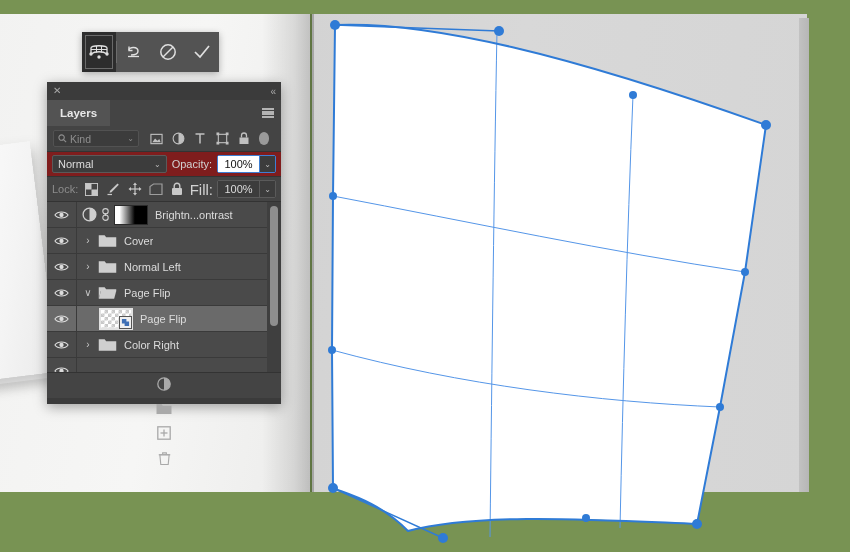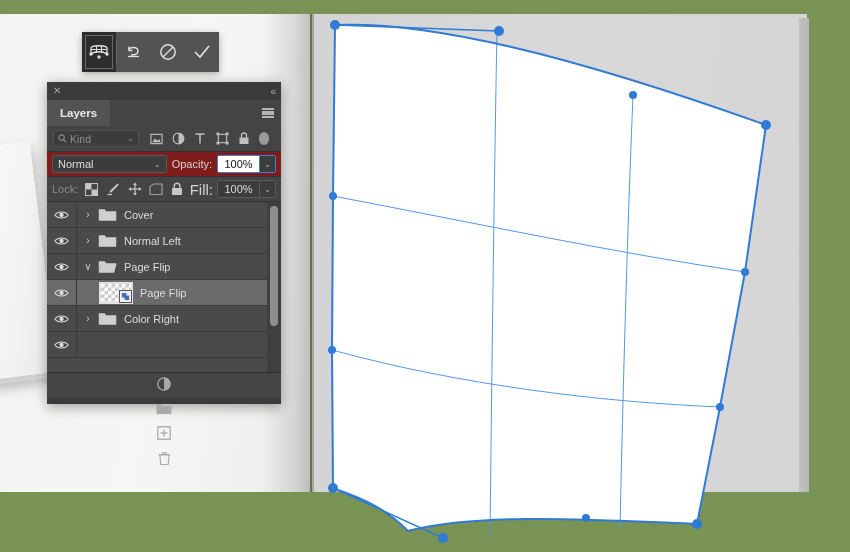--- a/index.html
+++ b/index.html
@@ -468,20 +468,41 @@
         </svg>
       </div>
       <span class="fill-label">Fill:</span>
       <div class="fill-box">
         <div class="fill-value">100%</div>
         <div class="fill-caret">⌄</div>
       </div>
     </div>
 
     <div class="layers-list" id="layers-list">
+      <div class="layer-row">
+          <div class="eye-cell">
+            <svg width="15" height="10" viewBox="0 0 16 10">
+              <path d="M1,5 C4,0.8 12,0.8 15,5 C12,9.2 4,9.2 1,5 Z" fill="none" stroke="#dcdcdc" stroke-width="1.2"></path>
+              <circle cx="8" cy="5" r="2.3" fill="#dcdcdc"></circle>
+            </svg>
+          </div>
+          <div class="layer-body">
+            <svg width="15" height="15" viewBox="0 0 15 15">
+              <circle cx="7.5" cy="7.5" r="6.4" fill="none" stroke="#cfcfcf" stroke-width="1.3"></circle>
+              <path d="M7.5,1.1 A6.4,6.4 0 0,1 7.5,13.9 Z" fill="#cfcfcf"></path>
+            </svg>
+            <svg width="9" height="15" viewBox="0 0 10 16">
+              <path d="M5,6.5 L5,9.5" stroke="#cfcfcf" stroke-width="1.2"></path>
+              <path d="M2,4.5 A3,3 0 0,1 8,4.5 A3,3 0 0,1 2,4.5" fill="none" stroke="#cfcfcf" stroke-width="1.2"></path>
+              <path d="M2,11.5 A3,3 0 0,1 8,11.5 A3,3 0 0,1 2,11.5" fill="none" stroke="#cfcfcf" stroke-width="1.2"></path>
+            </svg>
+            <div class="thumb-mask"></div>
+            <span class="layer-name">Brightn...ontrast</span>
+          </div>
+        </div>
         <div class="layer-row">
           <div class="eye-cell">
             <svg width="15" height="10" viewBox="0 0 16 10">
               <path d="M1,5 C4,0.8 12,0.8 15,5 C12,9.2 4,9.2 1,5 Z" fill="none" stroke="#dcdcdc" stroke-width="1.2"></path>
               <circle cx="8" cy="5" r="2.3" fill="#dcdcdc"></circle>
             </svg>
           </div>
           <div class="layer-body">
             <span class="disclosure">›</span>
             <svg width="19" height="15" viewBox="0 0 20 15">

